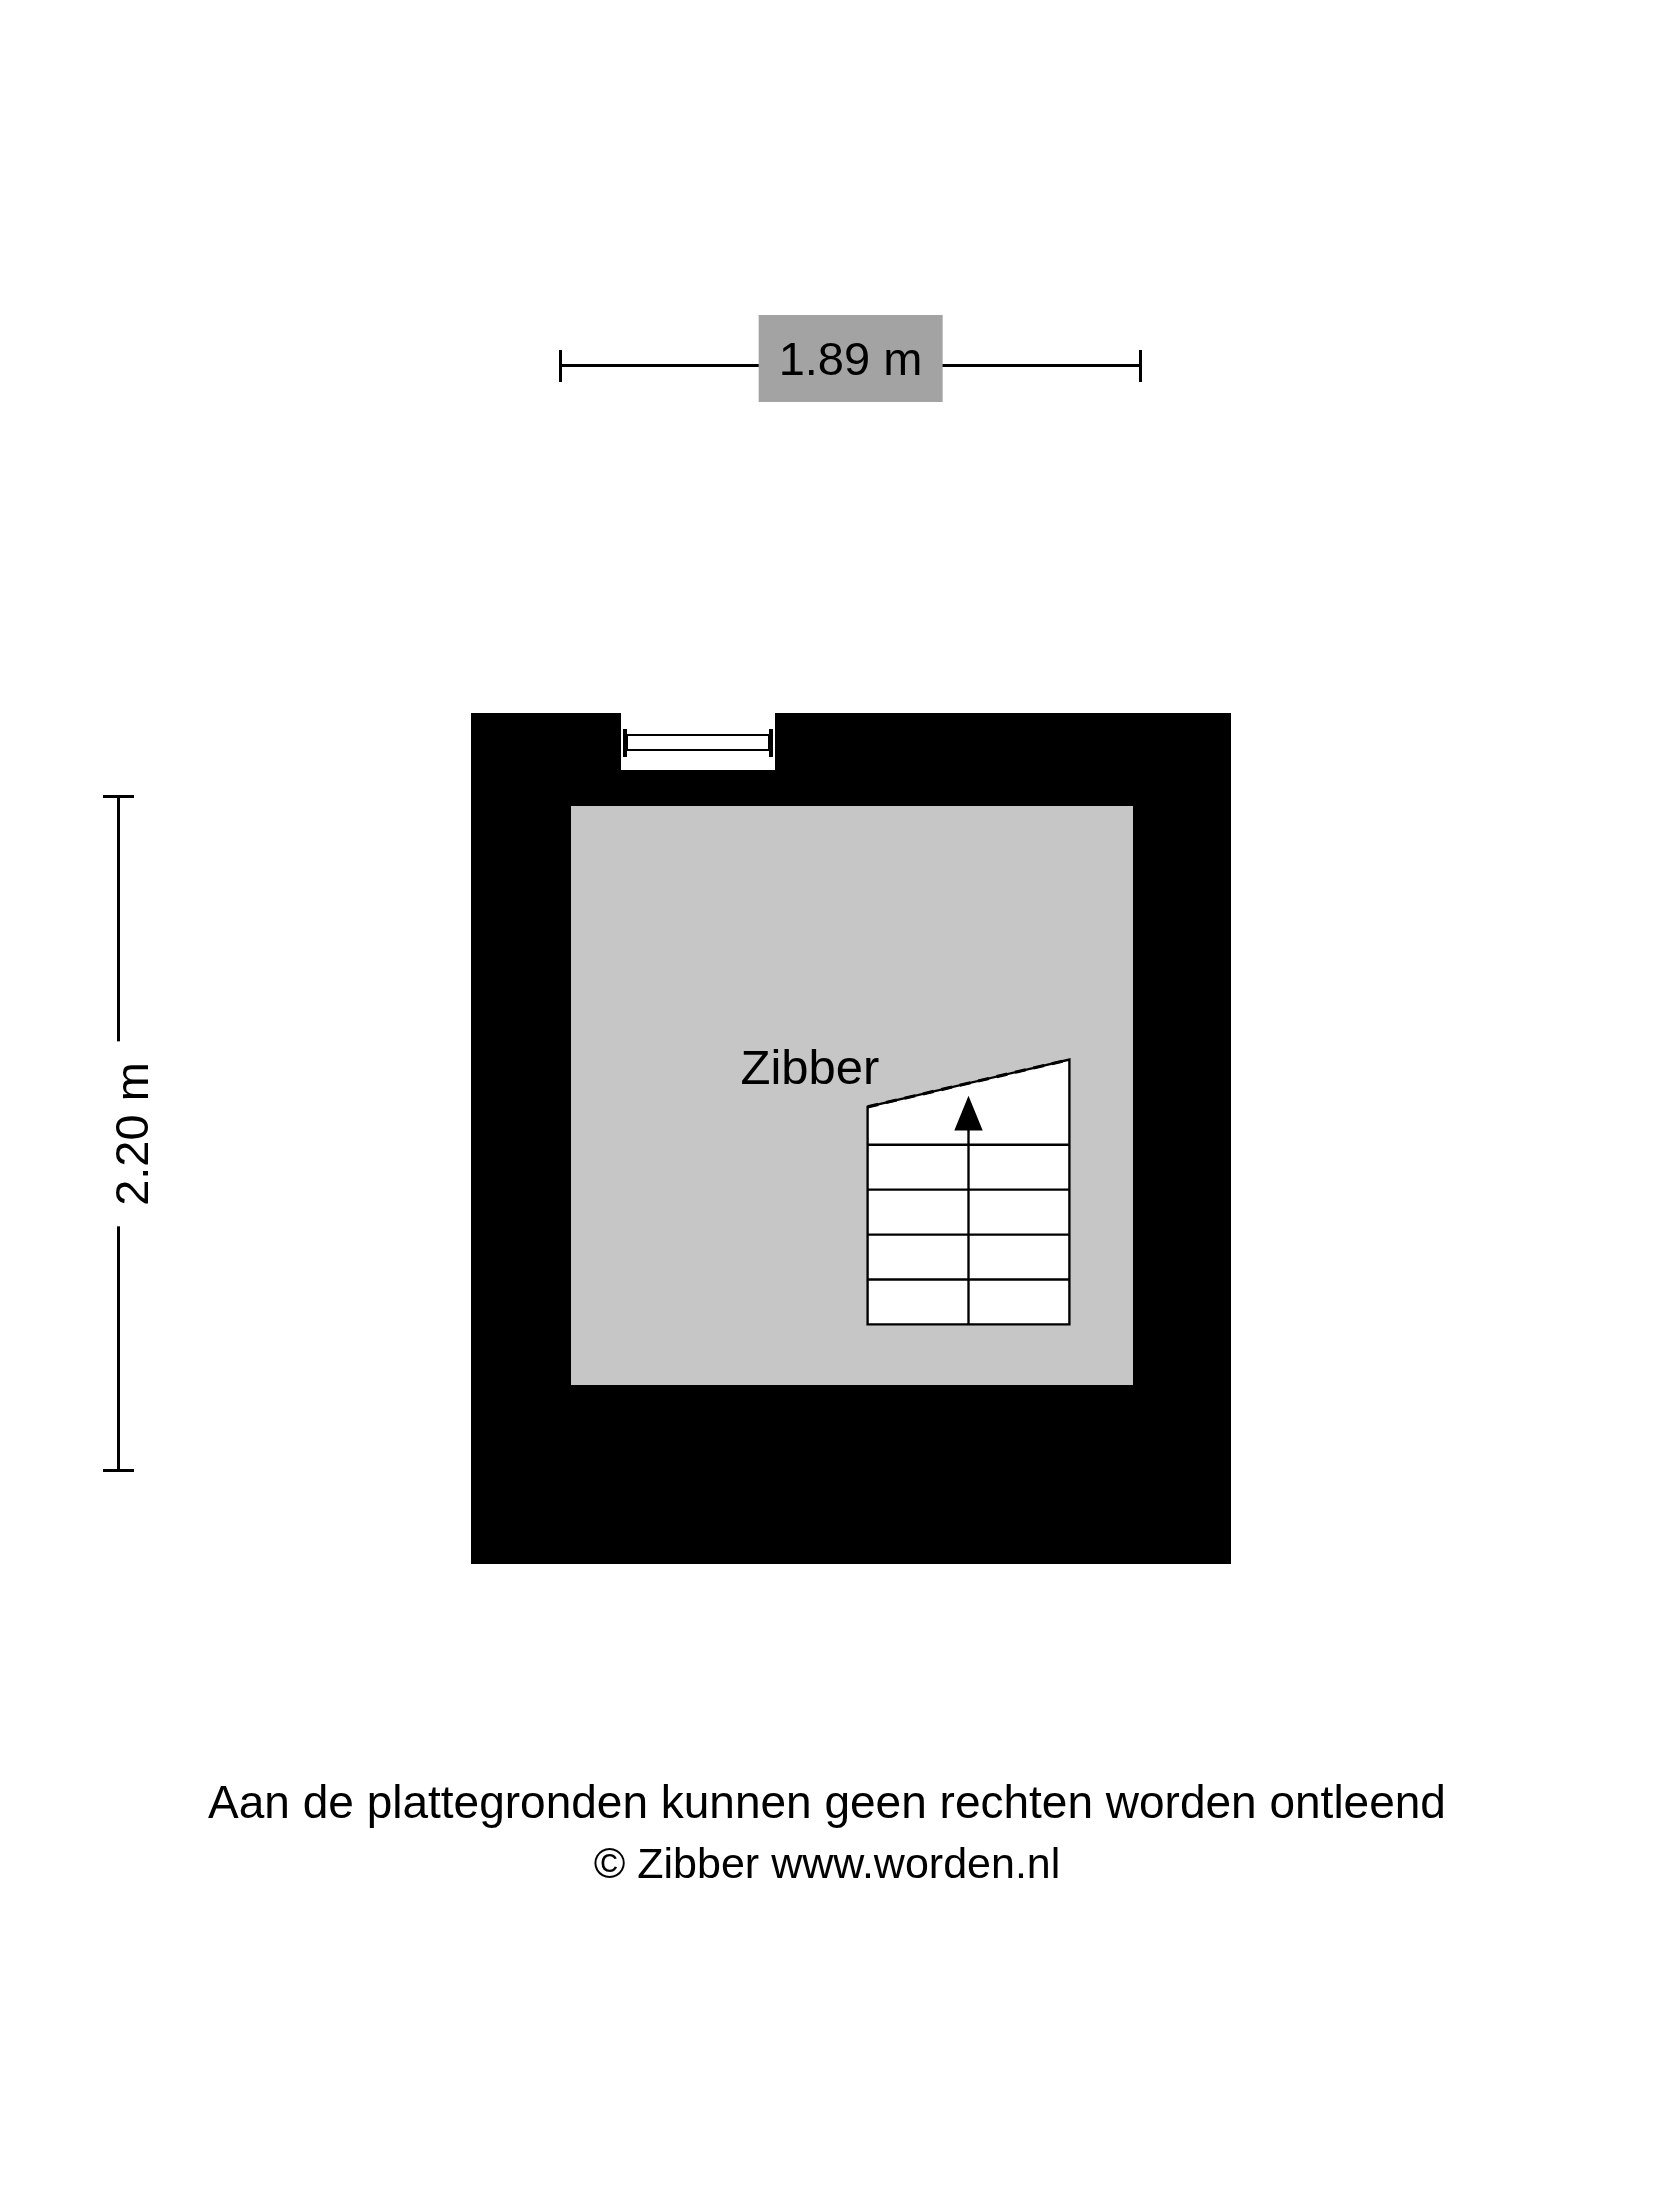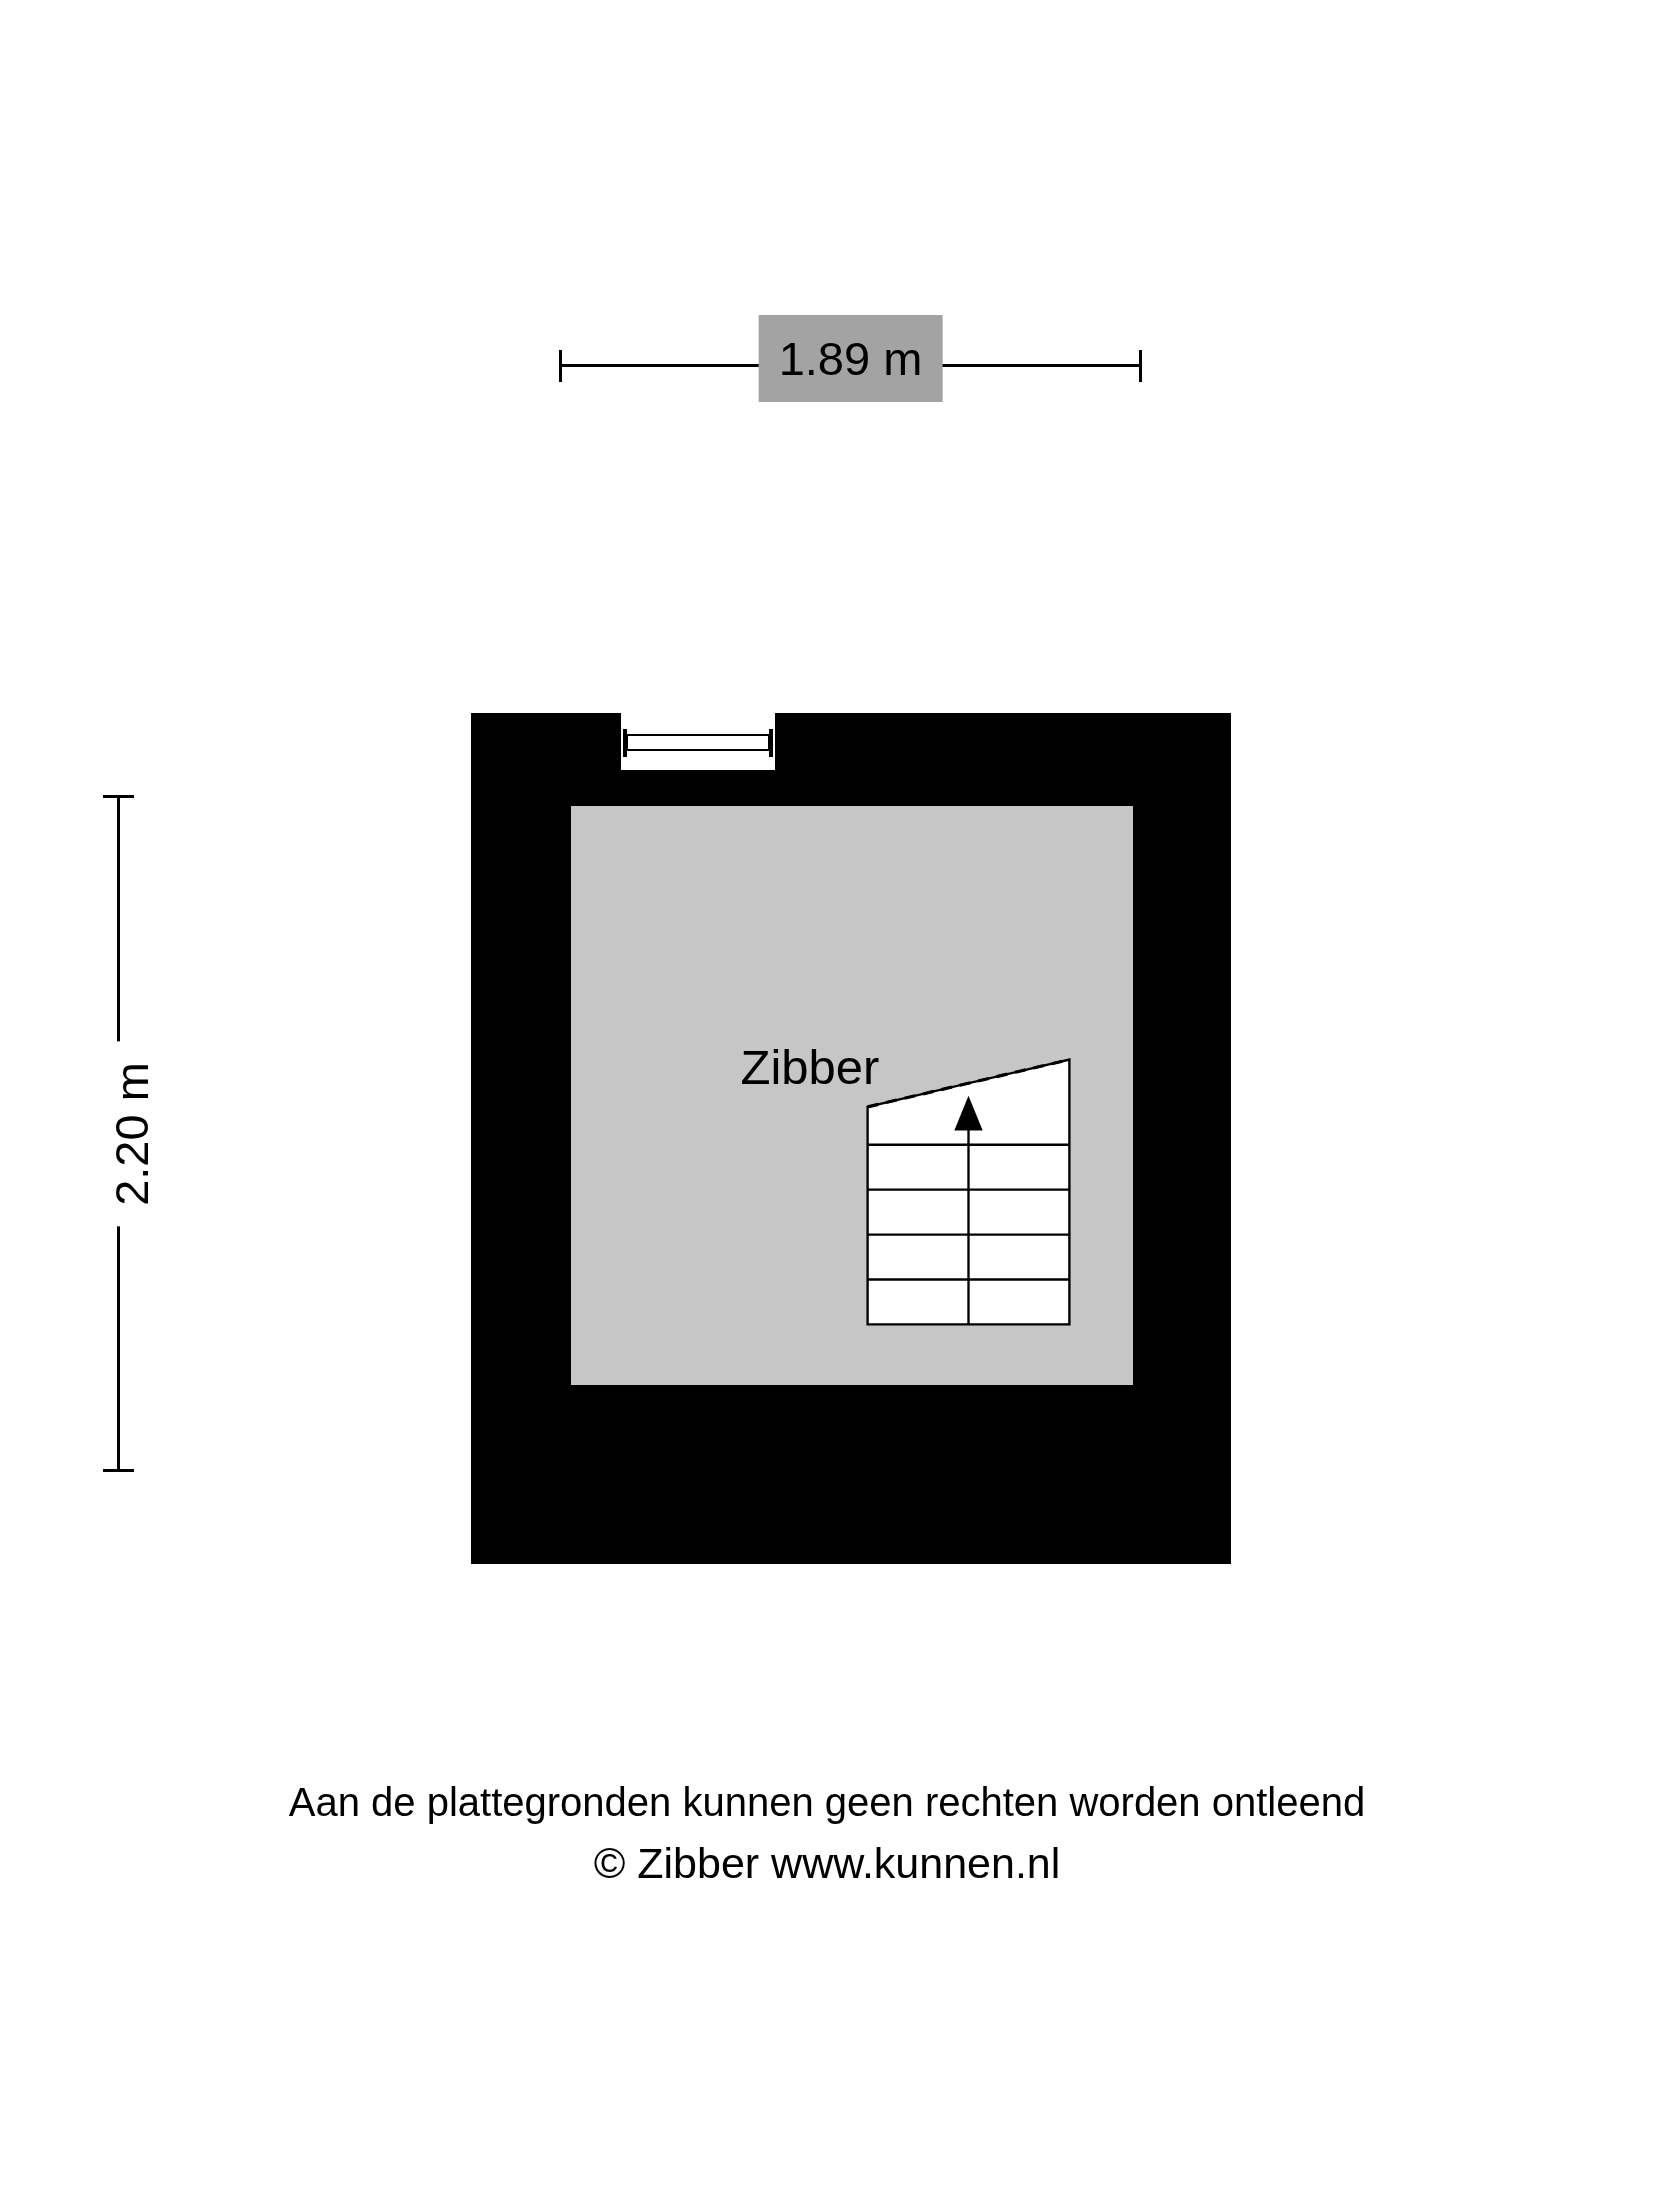--- a/index.html
+++ b/index.html
@@ -175,21 +175,21 @@
 
   
   #footer {
     position: absolute;
     left: 0;
     top: 1772px;
     width: 1654px;
     text-align: center;
   }
   #footer .disclaimer {
-    font-size: 40px;
+    font-size: 46px;
     line-height: 61px;
     white-space: nowrap;
   }
   #footer .copyright {
     font-size: 43px;
     line-height: 61px;
     white-space: nowrap;
   }
 </style>
 </head>
@@ -235,15 +235,15 @@
 
       <line x1="2" y1="62" x2="258" y2="2" stroke="#000000" stroke-width="4" stroke-dasharray="14 10"></line>
     </svg>
   </div>
 
   <div id="room-label">Zibber</div>
 </div>
 
 <div id="footer">
   <div class="disclaimer">Aan de plattegronden kunnen geen rechten worden ontleend</div>
-  <div class="copyright">© Zibber www.kunnen.nl</div>
+  <div class="copyright">© Zibber www.worden.nl</div>
 </div>
 
 
 </body></html>

